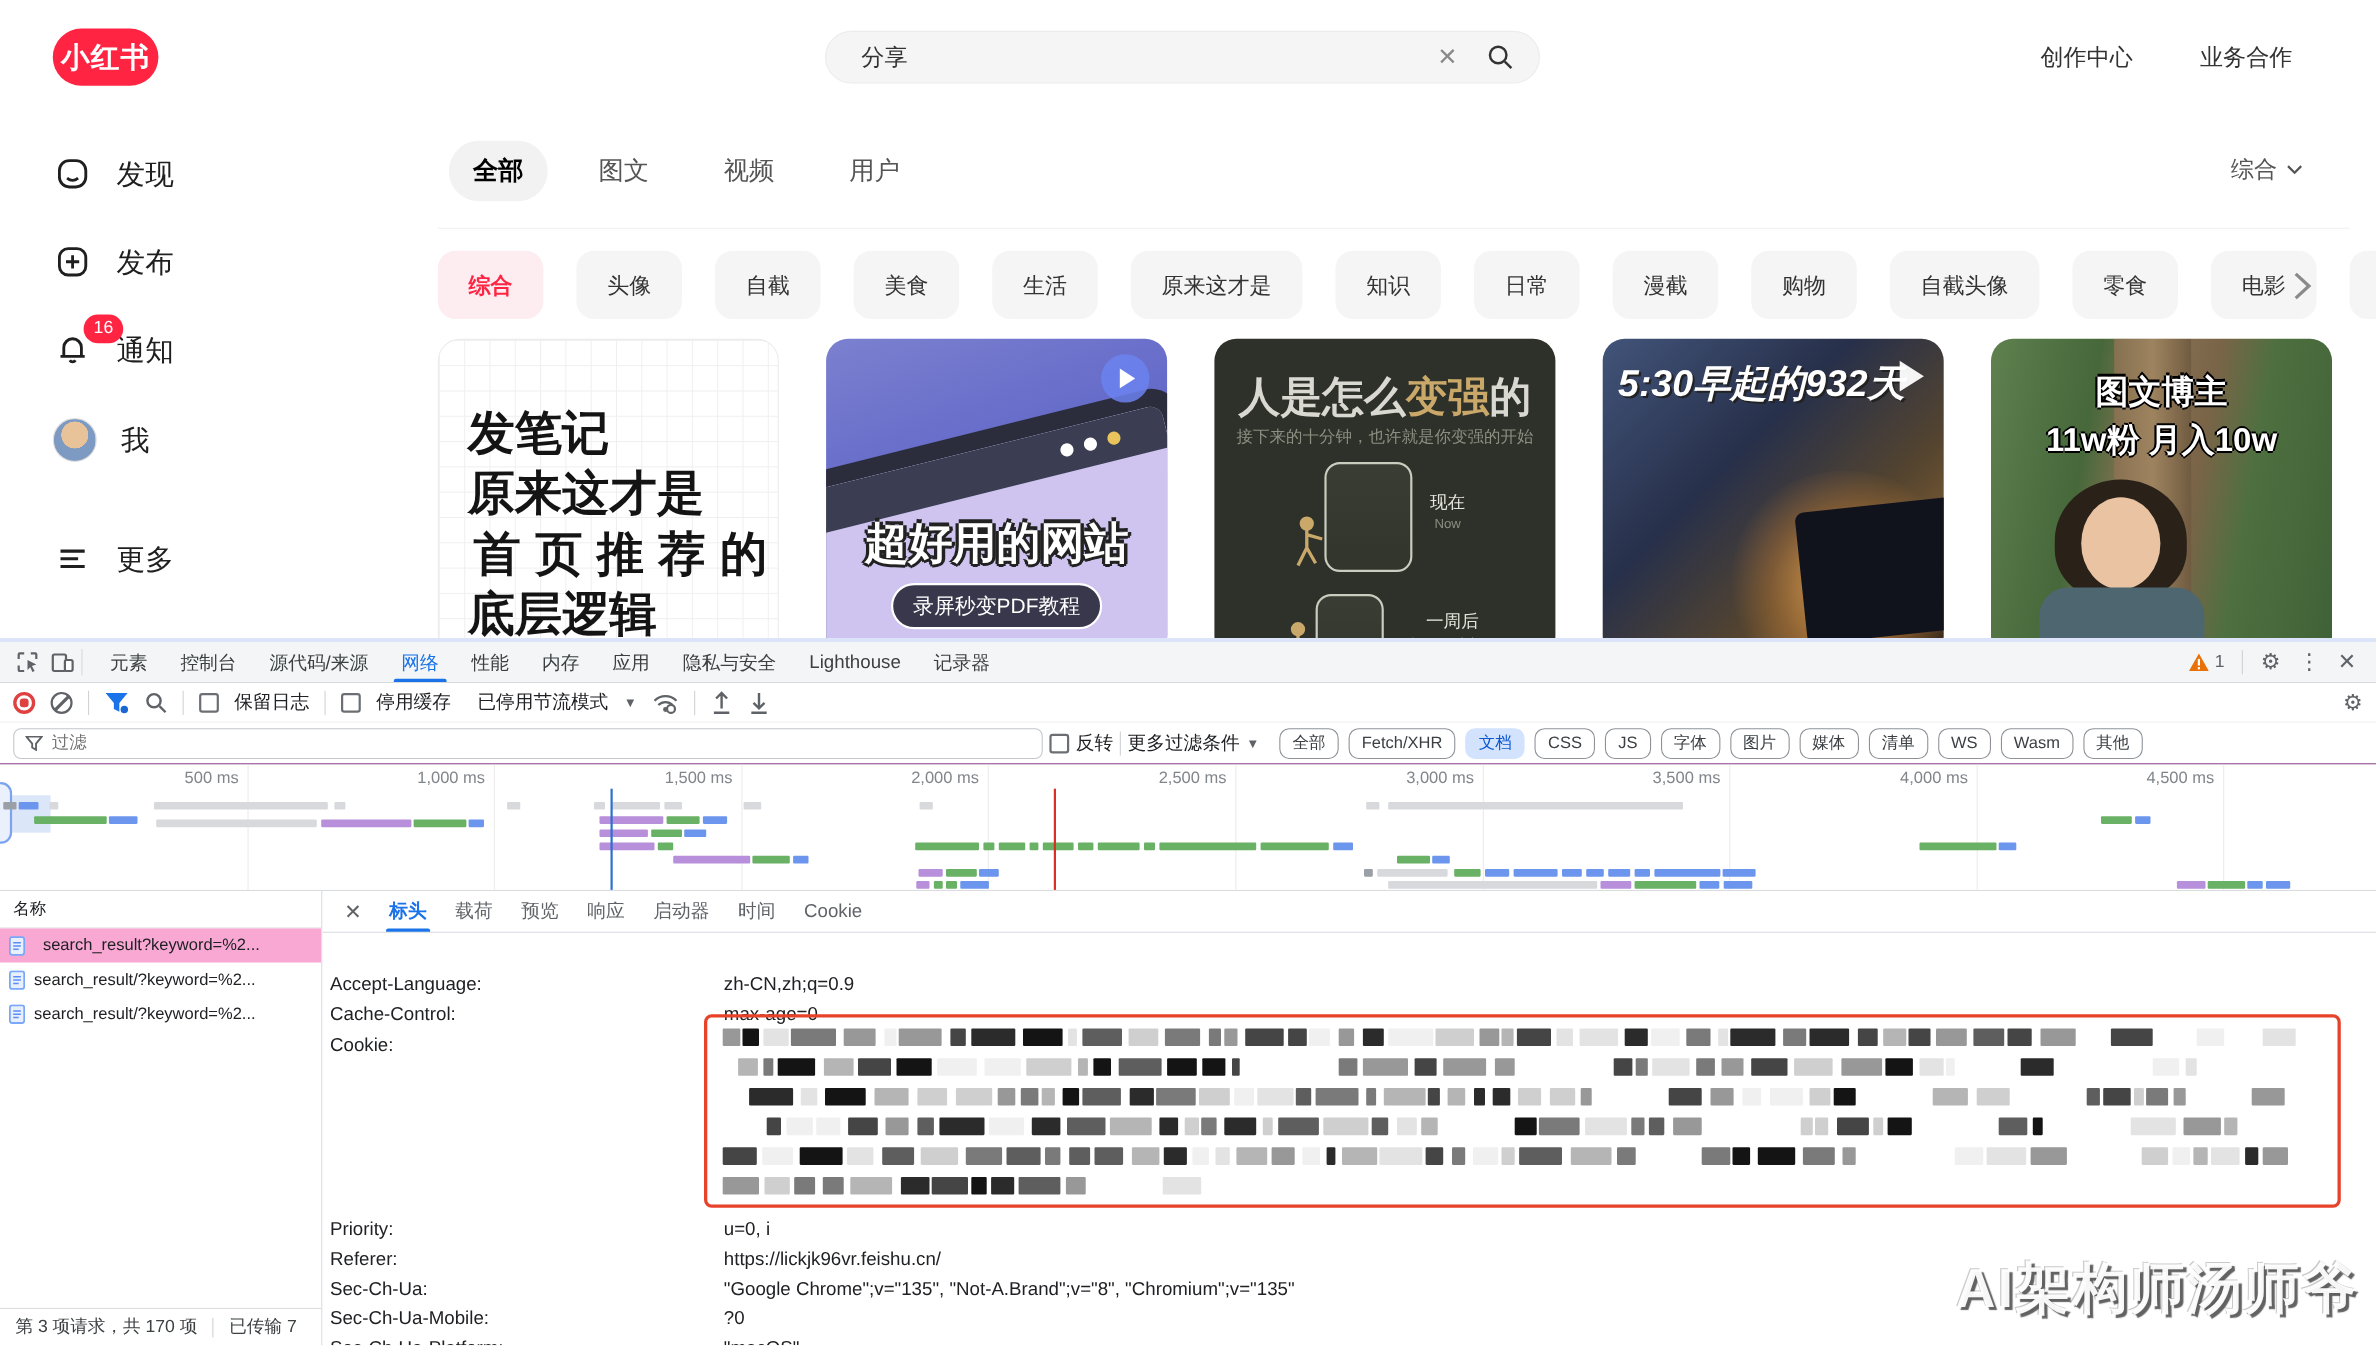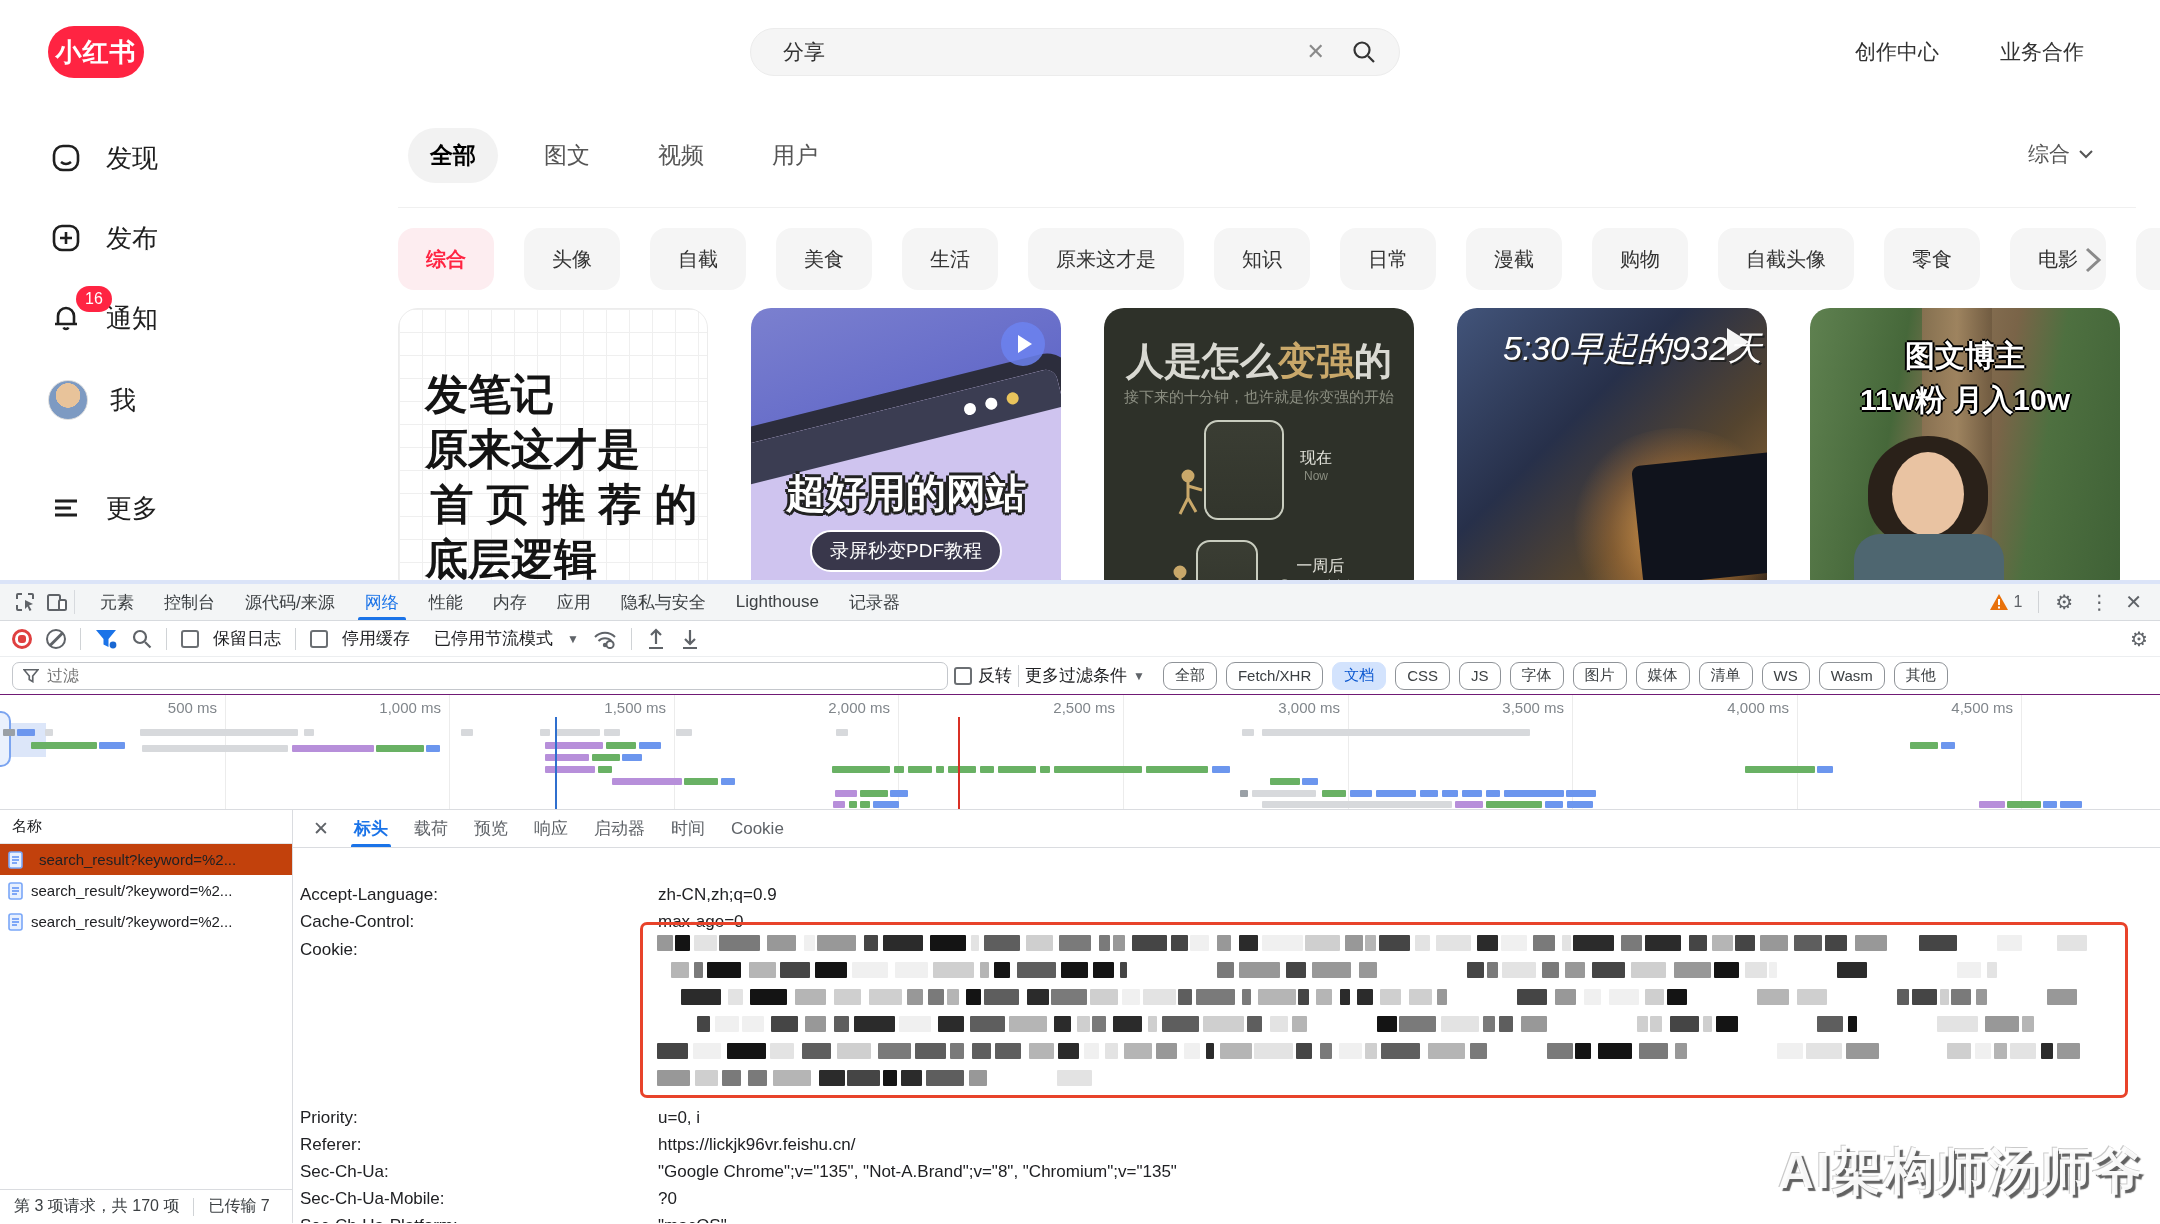--- a/index.html
+++ b/index.html
@@ -69,22 +69,22 @@
   .card3 .c3sub { position:absolute; left:0; right:0; top:80px; text-align:center; font-size:15px; color:#8b8e81; }
   .c3box { position:absolute; background:linear-gradient(180deg,#3a3d33,#32352c); border:2px solid #c9cdbf; border-radius:14px; }
   .c3lab { position:absolute; color:#e4e4dc; font-size:16px; text-align:center; line-height:1.3; }
   .c3lab small { color:#8b8e81; font-size:12px; display:block; }
   .c3fig { position:absolute; }
 
   .card4 { background:linear-gradient(135deg,#42547a 0%, #27304a 38%, #54442f 66%, #7a5a33 82%, #2c2118 100%); }
   .card4 .glow { position:absolute; right:-20px; top:120px; width:220px; height:200px; border-radius:50%;
      background:radial-gradient(circle,#ffb45acc 0%, #ff9d3a44 45%, transparent 70%); }
   .card4 .monitor { position:absolute; right:-30px; top:150px; width:160px; height:120px; background:#10131c; border-radius:8px; transform:rotate(-6deg); }
-  .card4 .c4title { position:absolute; left:14px; top:18px; font-size:34px; font-weight:normal; font-style:italic; color:#fff;
-     text-shadow:2px 2px 0 #222; white-space:nowrap;margin-left:32px; }
+  .card4 .c4title { position:absolute; left:14px; top:18px; font-size:34px; font-weight:bold; font-style:italic; color:#fff;
+     text-shadow:2px 2px 0 #222; white-space:nowrap; }
   .card4 .playtri { position:absolute; right:18px; top:20px; width:0; height:0; border-left:22px solid rgba(255,255,255,.95);
      border-top:14px solid transparent; border-bottom:14px solid transparent; }
 
   .card5 { background:linear-gradient(100deg,#5f8150 0%, #46683a 28%, #8a7355 42%, #7a6448 58%, #4e7040 72%, #3f6136 100%); }
   .card5 .pillar { position:absolute; left:112px; top:0; width:70px; height:100%; background:linear-gradient(90deg,#8a7152,#a08560 50%,#6f5a40); opacity:.9; }
   .card5 .hair { position:absolute; left:58px; top:128px; width:120px; height:110px; border-radius:50% 50% 42% 42%; background:#2a2119; }
   .card5 .face { position:absolute; left:82px; top:144px; width:72px; height:84px; border-radius:50%; background:#e9c3a2; }
   .card5 .shirt { position:absolute; left:44px; top:226px; width:150px; height:80px; border-radius:26px 26px 0 0; background:#4e6670; }
   .card5 .c5l1 { position:absolute; left:0; right:0; top:28px; text-align:center; color:#fff; font-size:30px; font-weight:bold;
      text-shadow:-2px 0 #000, 2px 0 #000, 0 -2px #000, 0 2px #000; }
@@ -127,21 +127,21 @@
   .ticklabel { position:absolute; top:4px; width:110px; text-align:right; font-size:15px; color:#80868b; }
   .wfbar { position:absolute; height:7px; border-radius:1px; }
   .evline { position:absolute; top:22px; bottom:0; width:2px; }
   .wf-grip { position:absolute; left:-9px; top:16px; width:20px; height:56px; border:2px solid #7ba4f0; background:#eaf1fd; border-radius:10px; }
   .wf-sel { position:absolute; left:0; top:28px; width:46px; height:34px; background:rgba(130,165,235,.28); }
 
   .dt-body { position:relative; height:413px; display:flex; }
   .req-panel { position:relative; width:293px; border-right:1px solid #dadce0; overflow:hidden; }
   .req-head { height:34px; border-bottom:1px solid #e4e6e8; display:flex; align-items:center; padding:0 12px; font-size:15px; color:#202124; }
   .req-row { height:31px; display:flex; align-items:center; gap:8px; padding:0 8px; font-size:15px; color:#202124; white-space:nowrap; overflow:hidden; }
-  .req-row.is-active { background:#c2410c;gap:16px; }
+  .req-row.is-active { background:#f9a8d4;gap:16px; }
   .req-status { position:absolute; left:0; right:0; bottom:0; height:34px; border-top:1px solid #dadce0; display:flex; align-items:center; gap:14px; padding-left:14px; font-size:16px; color:#3c4043; background:#fff; white-space:nowrap; }
   .req-status .vsep { height:18px; }
 
   .det-panel { position:relative; flex:1; overflow:hidden; }
   .det-tabs { height:38px; border-bottom:1px solid #dadce0; display:flex; align-items:center; gap:4px; padding:0 12px; }
   .det-close { font-size:19px; color:#5f6368; padding:0 8px; }
   .det-tab { position:relative; height:100%; display:flex; align-items:center; padding:0 13px; font-size:17px; color:#5f6368; }
   .det-tab.is-active { color:#1a73e8; font-weight:bold; }
   .det-tab.is-active::after { content:""; position:absolute; left:10px; right:10px; bottom:0; height:3px; background:#1a73e8; border-radius:2px 2px 0 0; }
   .det-body { position:relative; height:375px; overflow:hidden; font-size:17px; color:#202124; }

